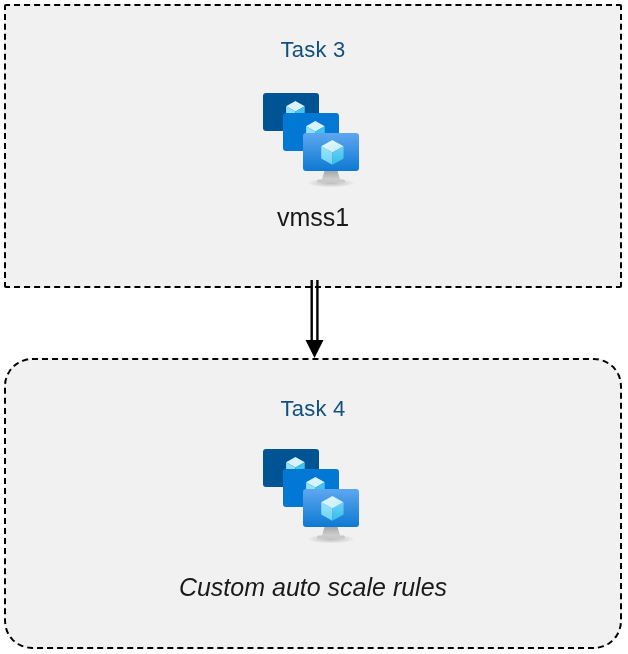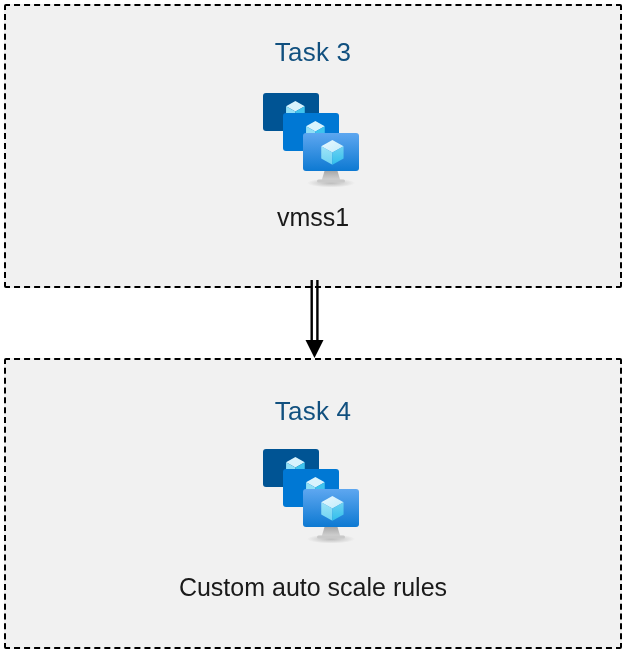--- a/index.html
+++ b/index.html
@@ -34,29 +34,30 @@
     left: 4px;
     top: 4px;
     width: 618px;
     height: 284px;
   }
   #task-box-bottom {
     left: 4px;
     top: 358px;
     width: 618px;
     height: 291px;
+    border-radius: 28px;
   }
 
   .task-title {
     position: absolute;
     left: 0;
     right: 0;
     text-align: center;
     color: #11507f;
-    font-size: 26px;
+    font-size: 22px;
     font-weight: 400;
     letter-spacing: 0.2px;
     line-height: 1;
     white-space: nowrap;
   }
   #task-box-top .task-title { top: 33px; }
   #task-box-bottom .task-title { top: 38px; }
 
   .icon-wrap {
     position: absolute;
@@ -79,21 +80,21 @@
     left: 0;
     right: 0;
     text-align: center;
     color: #1a1a1a;
     font-size: 25px;
     font-weight: 400;
     line-height: 31px;
     white-space: nowrap;
   }
   #task-box-top .caption { top: 196px; }
-  #task-box-bottom .caption { top: 212px; }
+  #task-box-bottom .caption { top: 212px; font-style: italic; }
 
   
   #connector {
     position: absolute;
     left: 296px;
     top: 280px;
     width: 36px;
     height: 82px;
   }
 </style>

